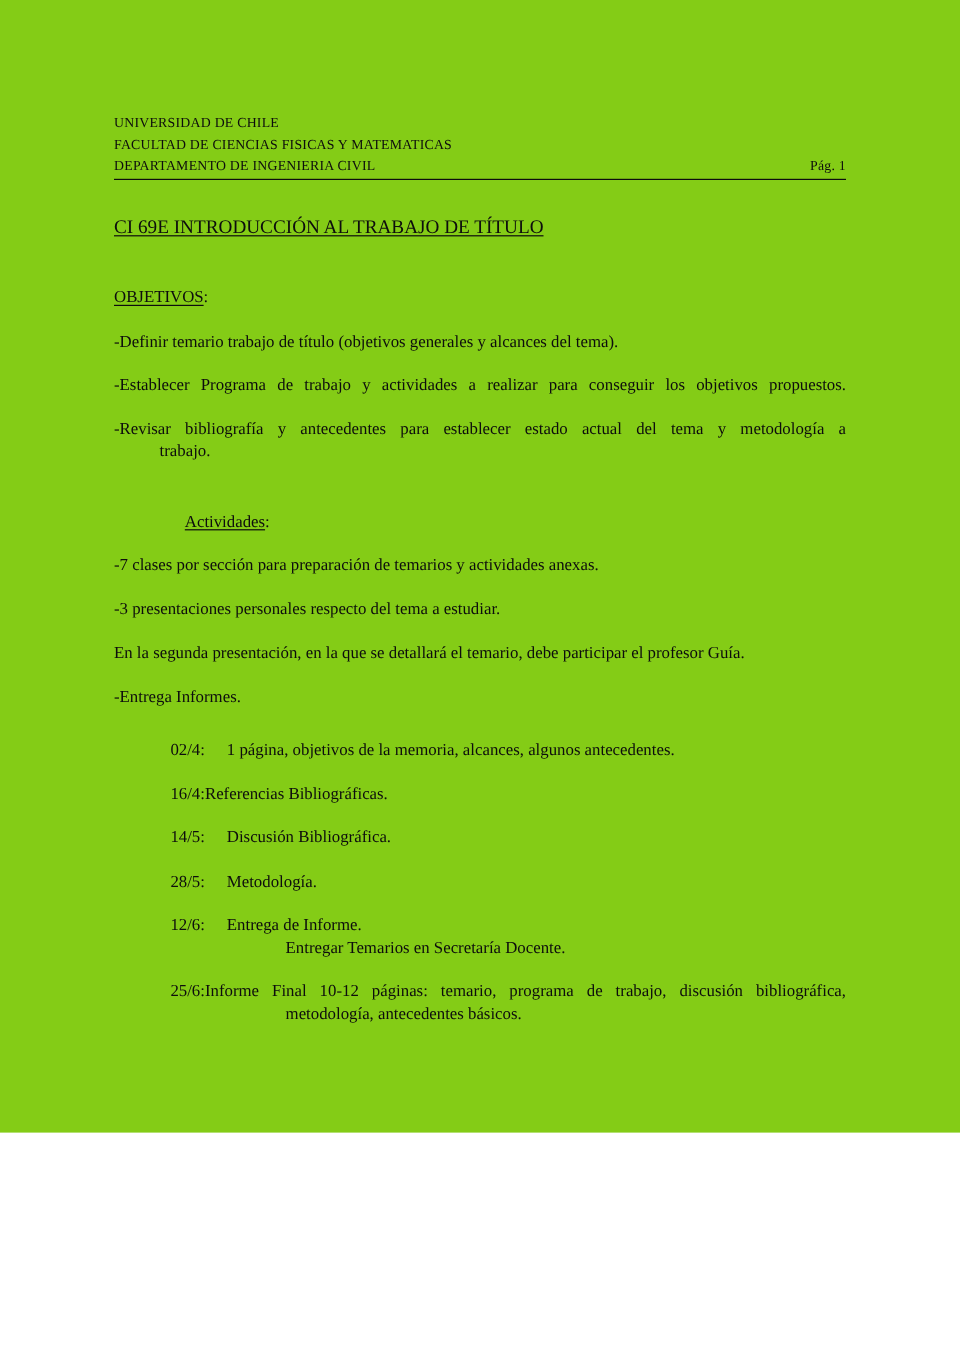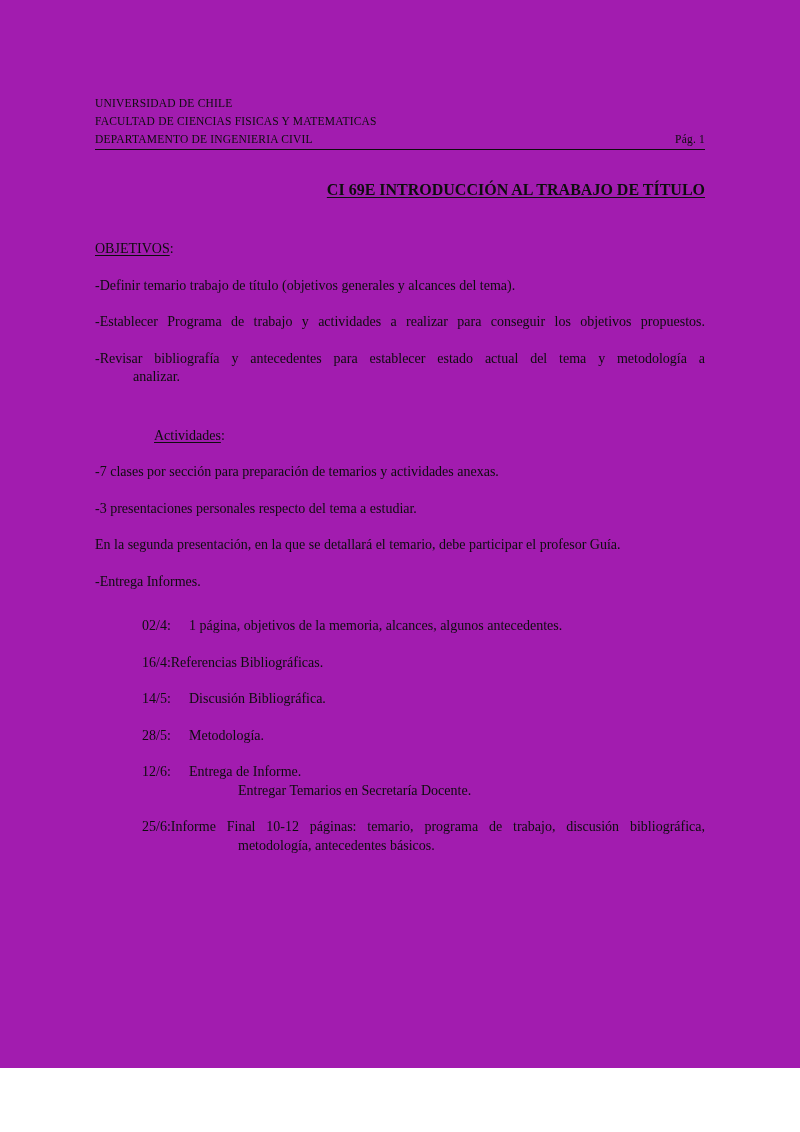--- a/index.html
+++ b/index.html
@@ -1,36 +1,36 @@
 <!DOCTYPE html>
 <html><head>
 <meta charset="utf-8">
 <style>
   html,body{margin:0;padding:0;background:#ffffff;}
   .page{
     position:relative;
-    width:800px;height:1068px;
+    width:800px;height:944px;
     box-sizing:border-box;
     padding:94px 95px 16px 95px;
-    background:#a21caf;
+    background:#84cc16;
     color:#0d0d0d;
     font-family:"Liberation Serif","DejaVu Serif",serif;
     font-size:14px;
     line-height:18.5px;
     overflow:hidden;
   }
   .hdr{font-size:11.5px;line-height:18px;letter-spacing:.2px;}
   .hdr-rule{
     display:flex;justify-content:space-between;align-items:baseline;
     border-bottom:1.5px solid #0d0d0d;padding-bottom:1px;gap:36px;
   }
   .title{
     margin:30px 0 0 0;
-    text-align:right;
-    font-size:16px;font-weight:bold;line-height:20px;
+    text-align:left;
+    font-size:16px;font-weight:normal;line-height:20px;
   }
   .u{text-decoration:underline;text-underline-offset:2px;}
   .heading{margin-top:40px;}
   .heading-indent{margin-left:59px;}
   p{margin:18px 0 0 0;}
   .just{text-align:justify;text-align-last:justify;}
   .line{display:block;}
   .hang{margin-left:38px;}
   .schedule{margin-top:26px;}
   .sched-row{margin-left:47px;margin-top:20px;}
@@ -53,21 +53,21 @@
   </header>
 
   <h1 class="title"><span class="u">CI 69E INTRODUCCIÓN AL TRABAJO DE TÍTULO</span></h1>
 
   <section>
     <div class="heading"><span class="u">OBJETIVOS</span><span>:</span></div>
     <p>-Definir temario trabajo de título (objetivos generales y alcances del tema).</p>
     <p class="just">-Establecer Programa de trabajo y actividades a realizar para conseguir los objetivos propuestos.</p>
     <p>
       <span class="line just">-Revisar bibliografía y antecedentes para establecer estado actual del tema y metodología a</span>
-      <span class="line hang">analizar.</span>
+      <span class="line hang">trabajo.</span>
     </p>
   </section>
 
   <section>
     <div class="heading heading-indent"><span class="u">Actividades</span><span>:</span></div>
     <p>-7 clases por sección para preparación de temarios y actividades anexas.</p>
     <p>-3 presentaciones personales respecto del tema a estudiar.</p>
     <p>En la segunda presentación, en la que se detallará el temario, debe participar el profesor Guía.</p>
     <p>-Entrega Informes.</p>
   </section>

